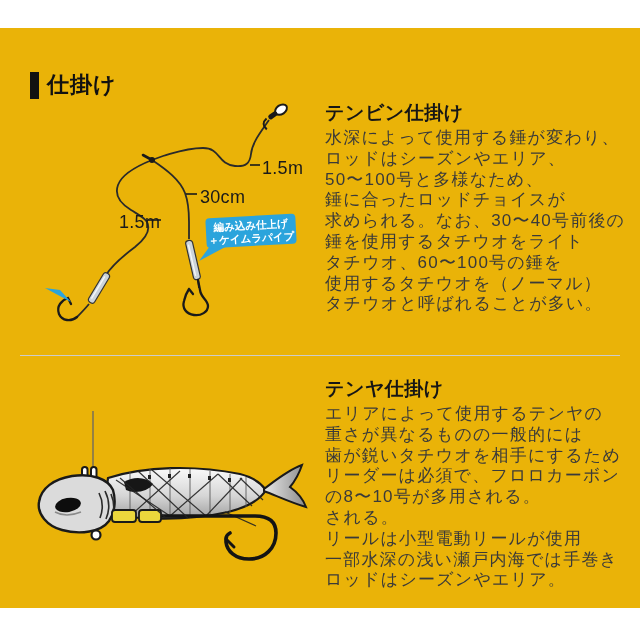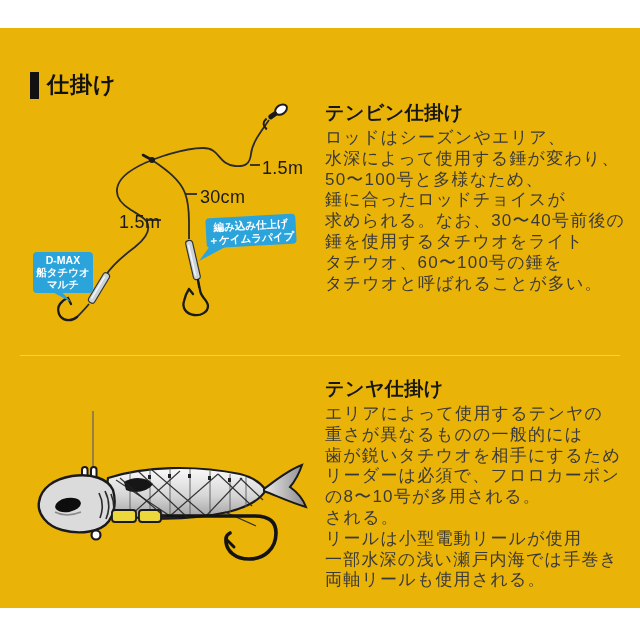--- a/index.html
+++ b/index.html
@@ -75,35 +75,31 @@
   </svg>
 
   <div class="dim-label" style="left:262px;top:130px">1.5m</div>
   <div class="dim-label" style="left:200px;top:159px">30cm</div>
   <div class="dim-label" style="left:119px;top:184px">1.5m</div>
 
   <div class="callout callout-pipe">
     <div>編み込み仕上げ</div>
     <div>＋ケイムラパイプ</div>
   </div>
-  <div class="callout callout-hook">
-    <div>D-MAX</div>
-    <div>船タチウオ</div>
-    <div>マルチ</div>
-  </div>
 
   <h2 class="sec-title" style="left:325px;top:72px">テンビン仕掛け</h2>
   <div class="body-col" style="left:325px;top:100px">
+    <div>水深によって使用する錘が変わり、</div>
     <div>ロッドはシーズンやエリア、</div>
-    <div>水深によって使用する錘が変わり、</div>
     <div>50〜100号と多様なため、</div>
     <div>錘に合ったロッドチョイスが</div>
     <div>求められる。なお、30〜40号前後の</div>
     <div>錘を使用するタチウオをライト</div>
     <div>タチウオ、60〜100号の錘を</div>
+    <div>使用するタチウオを（ノーマル）</div>
     <div>タチウオと呼ばれることが多い。</div>
   </div>
 
   <div class="divider"></div>
 
   <svg class="fish-svg" width="300" height="200" viewBox="0 0 300 200">
     <defs>
       <linearGradient id="bodyGrad" x1="0" y1="0" x2="0" y2="1">
         <stop offset="0" stop-color="#fafafa"></stop>
         <stop offset="0.55" stop-color="#d6d6d6"></stop>
@@ -185,16 +181,16 @@
   <h2 class="sec-title" style="left:325px;top:348px">テンヤ仕掛け</h2>
   <div class="body-col" style="left:325px;top:376px">
     <div>エリアによって使用するテンヤの</div>
     <div>重さが異なるものの一般的には</div>
     <div>歯が鋭いタチウオを相手にするため</div>
     <div>リーダーは必須で、フロロカーボン</div>
     <div>の8〜10号が多用される。</div>
     <div>される。</div>
     <div>リールは小型電動リールが使用</div>
     <div>一部水深の浅い瀬戸内海では手巻き</div>
-    <div>両軸リールも使用される。</div>
+    <div>ロッドはシーズンやエリア。</div>
   </div>
 
 </div>
 
 </body></html>

